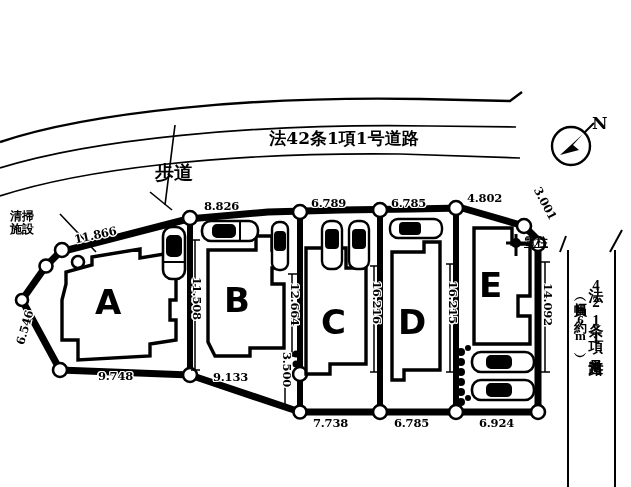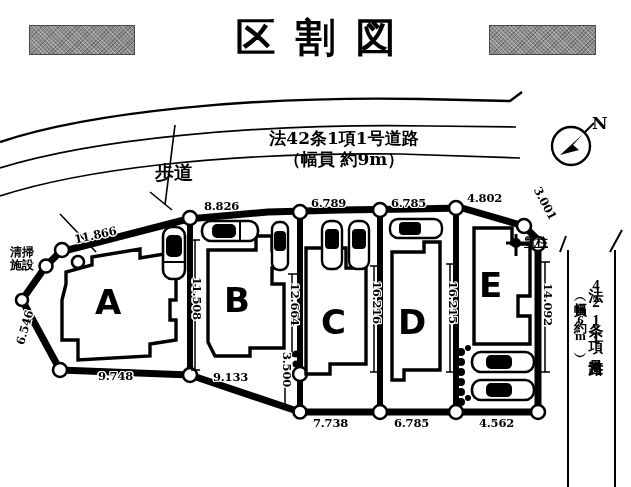--- a/index.html
+++ b/index.html
@@ -43,25 +43,20 @@
               letter-spacing:1px;line-height:16px;}
   .vdim{writing-mode:vertical-rl;text-orientation:mixed;}
   .compass-n{position:absolute;left:592px;top:113px;font-size:17px;
              font-weight:700;font-family:"DejaVu Serif",serif;}
 </style>
 </head>
 <body>
 
 <div id="root">
 
-  <div class="title-row">
-    <div class="redact" id="redact-left"></div>
-    <div class="title-text">区割図</div>
-    <div class="redact" id="redact-right"></div>
-  </div>
 
   <svg id="plan" viewBox="0 0 631 487">
 
     <g fill="none" stroke="#000">
       <path d="M 0 142 C 90 112 250 96 420 99 L 510 101 L 522 92" stroke-width="2.4"></path>
       <path d="M 0 168 C 90 140 250 123 430 126 L 516 127" stroke-width="1.7"></path>
       <path d="M 0 196 C 80 170 220 152 400 154 L 520 158" stroke-width="1.7"></path>
       <path d="M 175 125 L 165 205" stroke-width="1.6"></path>
       <path d="M 150 192 L 172 210" stroke-width="1.6"></path>
       <path d="M 60 214 L 96 252" stroke-width="1.6"></path>
@@ -192,30 +187,29 @@
       <path d="M 292 274 L 292 356 M 288 274 L 297 274 M 288 356 L 297 356"></path>
       <path d="M 374 266 L 374 372 M 370 266 L 379 266 M 370 372 L 379 372"></path>
       <path d="M 450 264 L 450 372 M 446 264 L 455 264 M 446 372 L 455 372"></path>
       <path d="M 545 262 L 545 372 M 541 262 L 550 262 M 541 372 L 550 372"></path>
       <path d="M 285 372 L 285 404"></path>
     </g>
   </svg>
 
   <div class="road-main jp">
     <div>法42条1項1号道路</div>
-    <div>（幅員 約9m）</div>
   </div>
   <div class="lbl jp" style="left:155px;top:163px;font-size:19px;">歩道</div>
 
   <div class="road-right" style="left:588px;top:276px;">法42条1項1号道路</div>
   <div class="road-right" style="left:572px;top:292px;font-size:13px;">（幅員 約6m）</div>
 
   <div class="compass-n">N</div>
 
-  <div class="lbl jp" style="left:10px;top:210px;font-size:12px;line-height:13px;margin-top:36px;">
+  <div class="lbl jp" style="left:10px;top:210px;font-size:12px;line-height:13px;">
     <div>清掃</div>
     <div>施設</div>
   </div>
 
   <div class="lbl jp" style="left:524px;top:236px;font-size:12px;text-decoration:underline;">電柱</div>
 
   <div class="lbl plot-letter" style="left:95px;top:285px;">A</div>
   <div class="lbl plot-letter" style="left:224px;top:283px;">B</div>
   <div class="lbl plot-letter" style="left:321px;top:305px;">C</div>
   <div class="lbl plot-letter" style="left:398px;top:305px;">D</div>
@@ -225,21 +219,21 @@
   <div class="lbl dim" style="left:204px;top:201px;">8.826</div>
   <div class="lbl dim" style="left:311px;top:198px;">6.789</div>
   <div class="lbl dim" style="left:391px;top:198px;">6.785</div>
   <div class="lbl dim" style="left:467px;top:193px;">4.802</div>
   <div class="lbl dim" style="left:527px;top:198px;transform:rotate(62deg);">3.001</div>
 
   <div class="lbl dim" style="left:98px;top:371px;">9.748</div>
   <div class="lbl dim" style="left:213px;top:372px;">9.133</div>
   <div class="lbl dim" style="left:313px;top:418px;">7.738</div>
   <div class="lbl dim" style="left:394px;top:418px;">6.785</div>
-  <div class="lbl dim" style="left:479px;top:418px;">4.562</div>
+  <div class="lbl dim" style="left:479px;top:418px;">6.924</div>
 
   <div class="lbl dim" style="left:8px;top:322px;transform:rotate(-74deg);">6.546</div>
 
   <div class="lbl dim vdim" style="left:190px;top:277px;">11.508</div>
   <div class="lbl dim vdim" style="left:280px;top:352px;">3.500</div>
   <div class="lbl dim vdim" style="left:288px;top:283px;">12.664</div>
   <div class="lbl dim vdim" style="left:370px;top:281px;">16.216</div>
   <div class="lbl dim vdim" style="left:446px;top:281px;">16.215</div>
 
   <div class="lbl dim vdim" style="left:541px;top:283px;">14.092</div>

